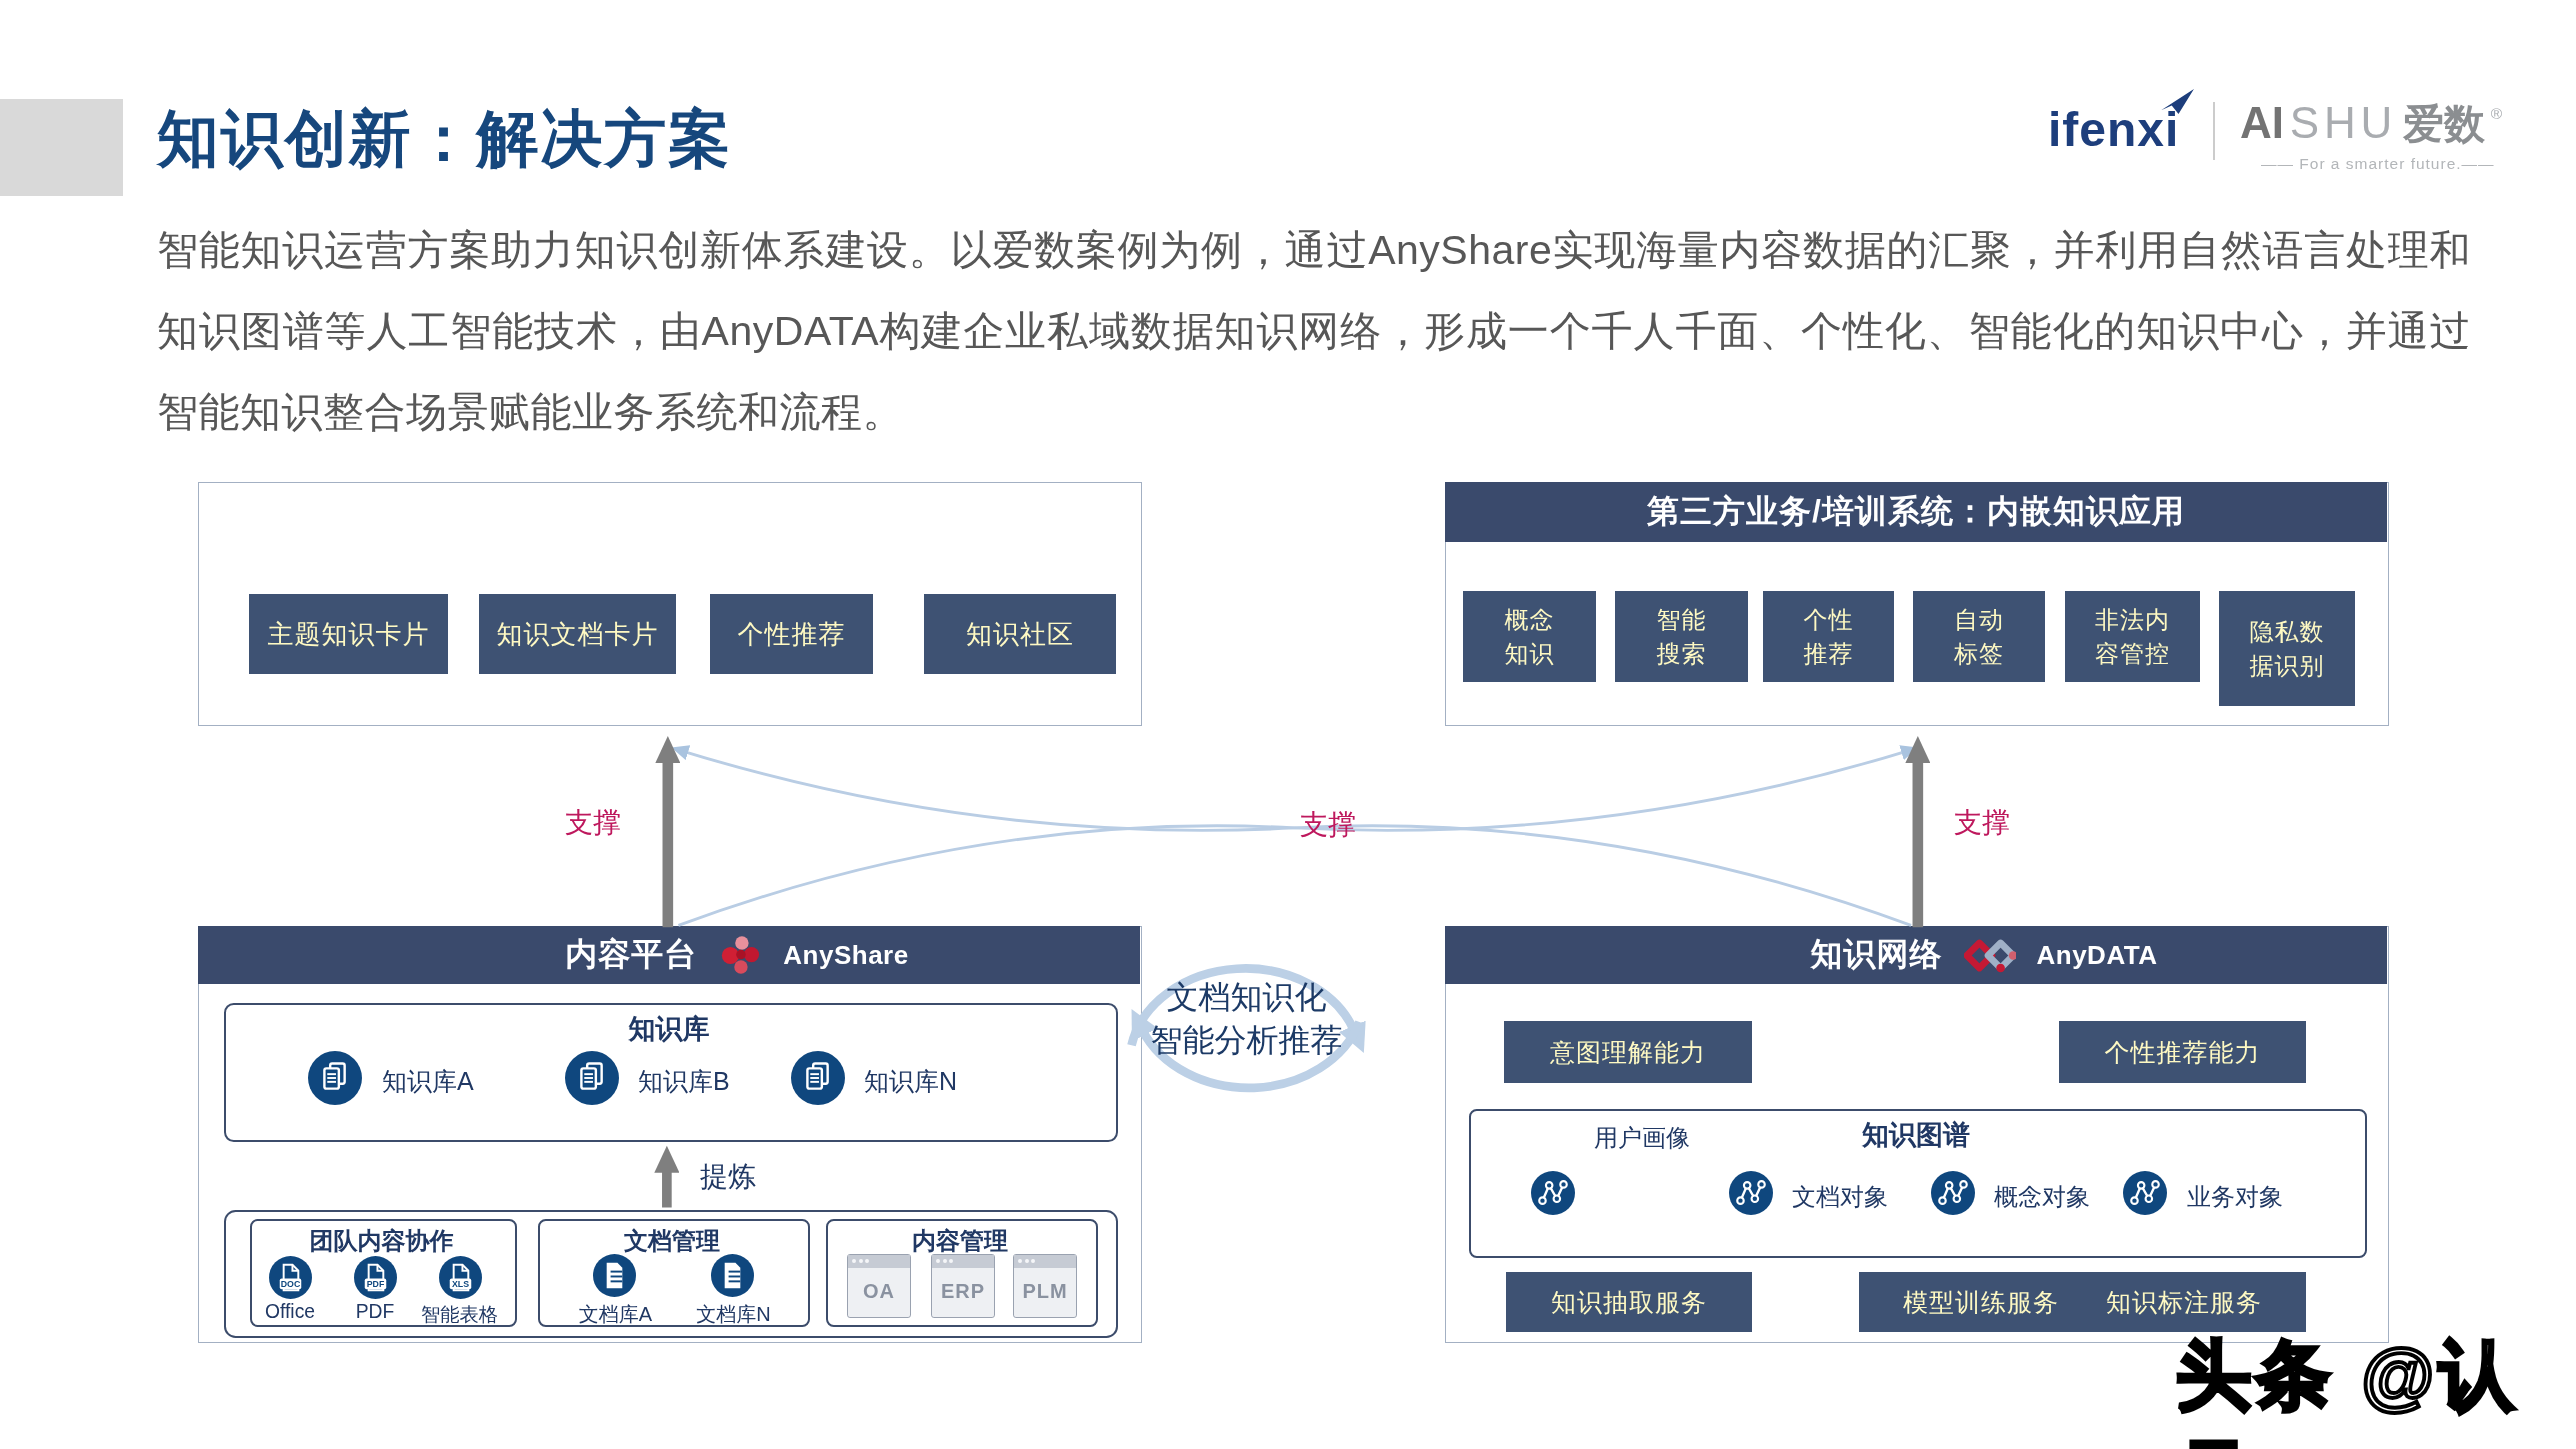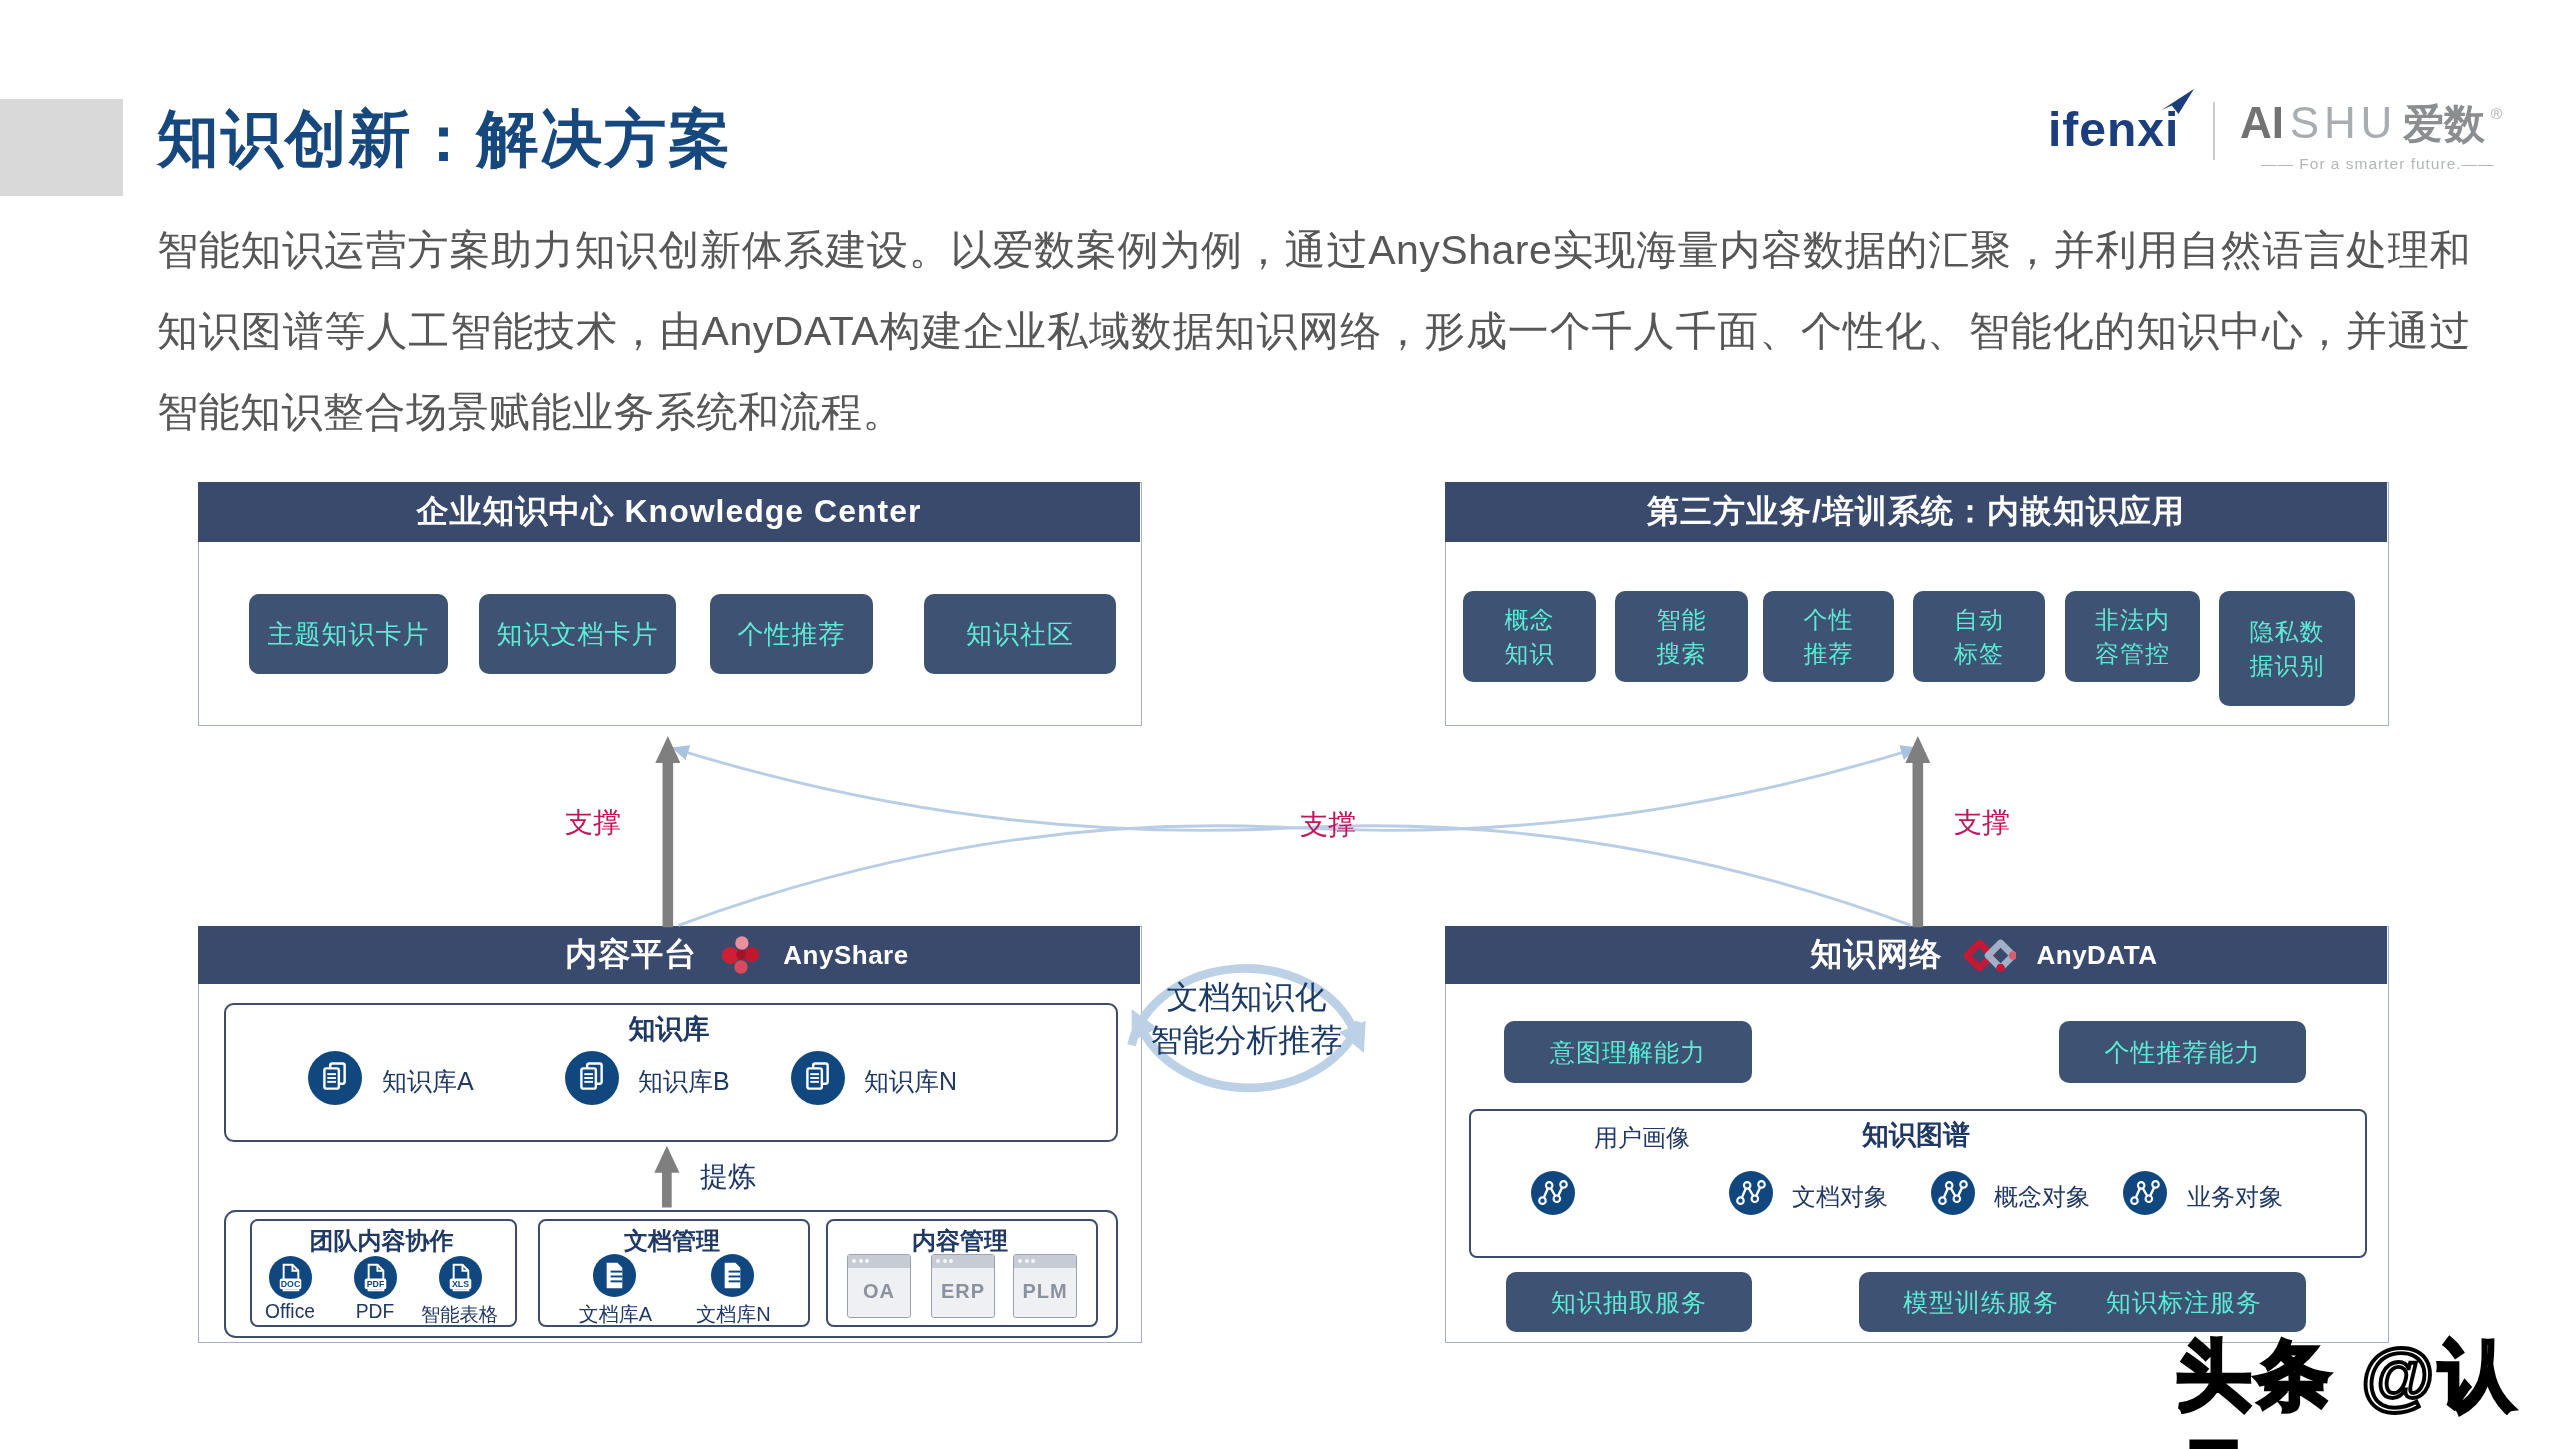--- a/index.html
+++ b/index.html
@@ -23,21 +23,21 @@
   .intro{left:157px;top:210px;width:2314px;font-size:41px;line-height:81px;color:#575757;
          text-align:justify;letter-spacing:0.5px;}
 
   
   .big-box{background:#fff;border:1.9px solid #a3b0c3;}
   .box-header{background:#3a4a6c;color:#fff;display:flex;align-items:center;justify-content:center;
               font-weight:700;font-size:32px;letter-spacing:1px;}
   .hdr-group{display:flex;align-items:center;gap:21px;transform:translateX(68px);}
   .hdr-logo-text{font-size:26px;font-weight:700;letter-spacing:0.5px;}
 
-  .navy-btn{background:#3e5273;color:#5eead4;border-radius:10px;display:flex;align-items:center;
+  .navy-btn{background:#3e5273;color:#fef9c3;border-radius:0;display:flex;align-items:center;
             justify-content:center;text-align:center;font-size:26px;letter-spacing:1px;}
   .two-line{white-space:pre-line;font-size:24px;line-height:34px;}
 
   .inner-box{background:#fff;border:2.9px solid #3c4c6b;border-radius:9.7px;}
   .inner-title{font-weight:700;color:#203864;text-align:center;}
   .item-label{color:#203864;}
 
   .support-label{font-size:28px;color:#be185d;z-index:6;}
   .cycle-text{left:1125px;top:976px;width:243px;text-align:center;font-size:32px;line-height:43px;
               color:#1c3a66;white-space:pre-line;z-index:6;font-weight:500;}
@@ -70,23 +70,20 @@
     <span class="aishu-ai">AI</span>
     <span class="aishu-shu">SHU</span>
     <span class="aishu-cn">爱数</span>
     <span class="aishu-reg">®</span>
   </div>
   <div class="abs aishu-tagline">—— For a smarter future.——</div>
 
   <div class="abs intro">智能知识运营方案助力知识创新体系建设。以爱数案例为例，通过AnyShare实现海量内容数据的汇聚，并利用自然语言处理和知识图谱等人工智能技术，由AnyDATA构建企业私域数据知识网络，形成一个千人千面、个性化、智能化的知识中心，并通过智能知识整合场景赋能业务系统和流程。</div>
 
   <div class="abs big-box" style="left:198px;top:482px;width:942px;height:242px;"></div>
-  <div class="abs box-header" style="left:198px;top:482px;width:942px;height:60px;">
-    <span>企业知识中心 Knowledge Center</span>
-  </div>
   <div class="abs navy-btn" style="left:249px;top:594px;width:199px;height:80px;">主题知识卡片</div>
   <div class="abs navy-btn" style="left:479px;top:594px;width:197px;height:80px;">知识文档卡片</div>
   <div class="abs navy-btn" style="left:710px;top:594px;width:163px;height:80px;">个性推荐</div>
   <div class="abs navy-btn" style="left:924px;top:594px;width:192px;height:80px;">知识社区</div>
 
   <div class="abs big-box" style="left:1445px;top:482px;width:942px;height:242px;"></div>
   <div class="abs box-header" style="left:1445px;top:482px;width:942px;height:60px;">
     <span>第三方业务/培训系统：内嵌知识应用</span>
   </div>
   <div class="abs navy-btn two-line" style="left:1463px;top:591px;width:133px;height:91px;">概念

